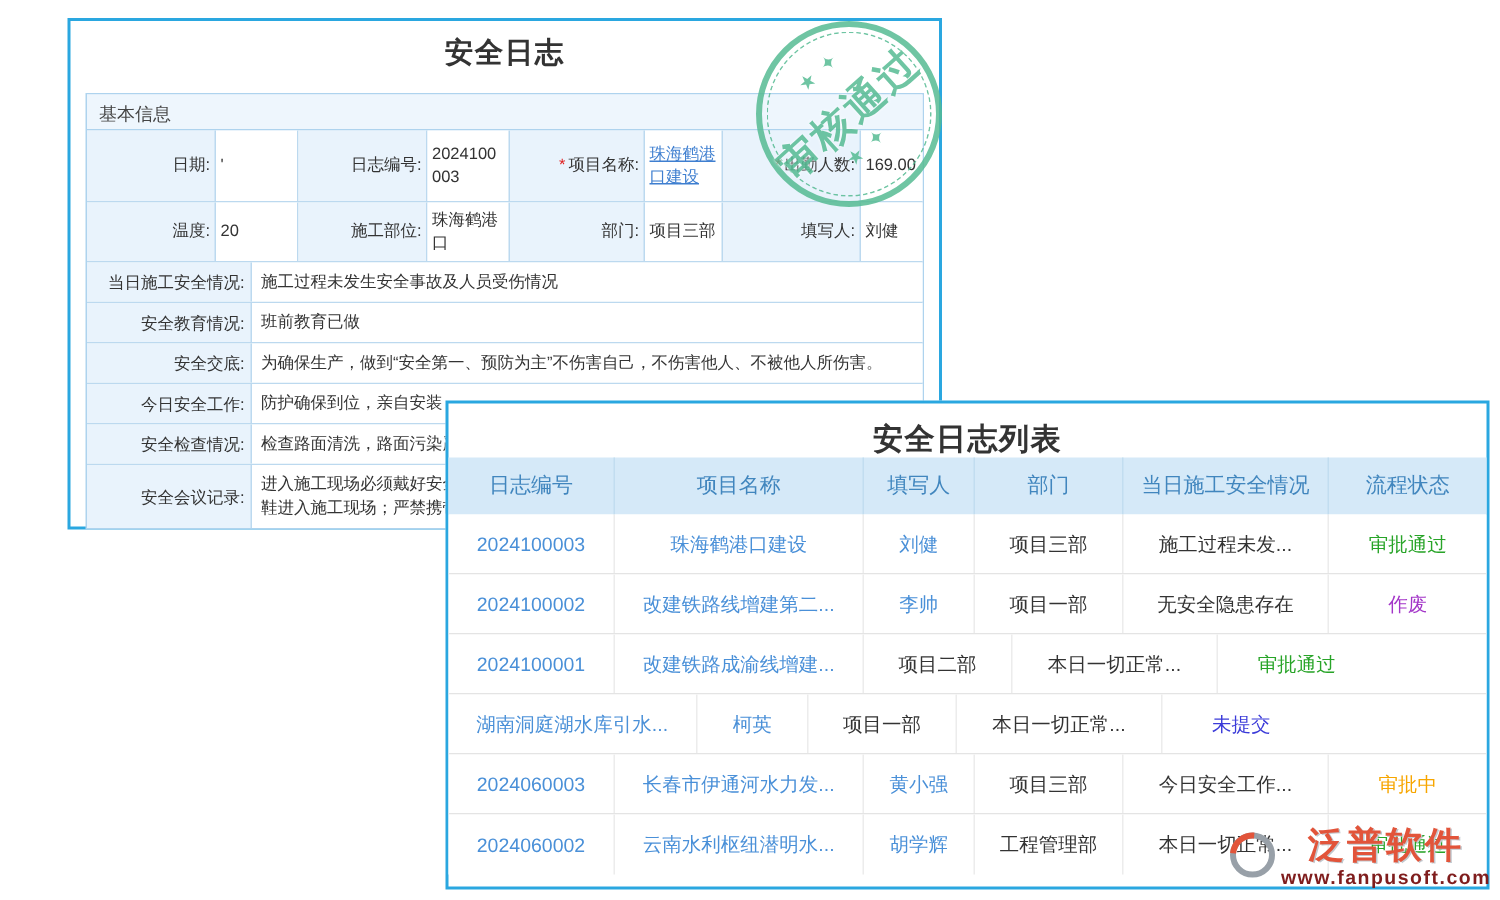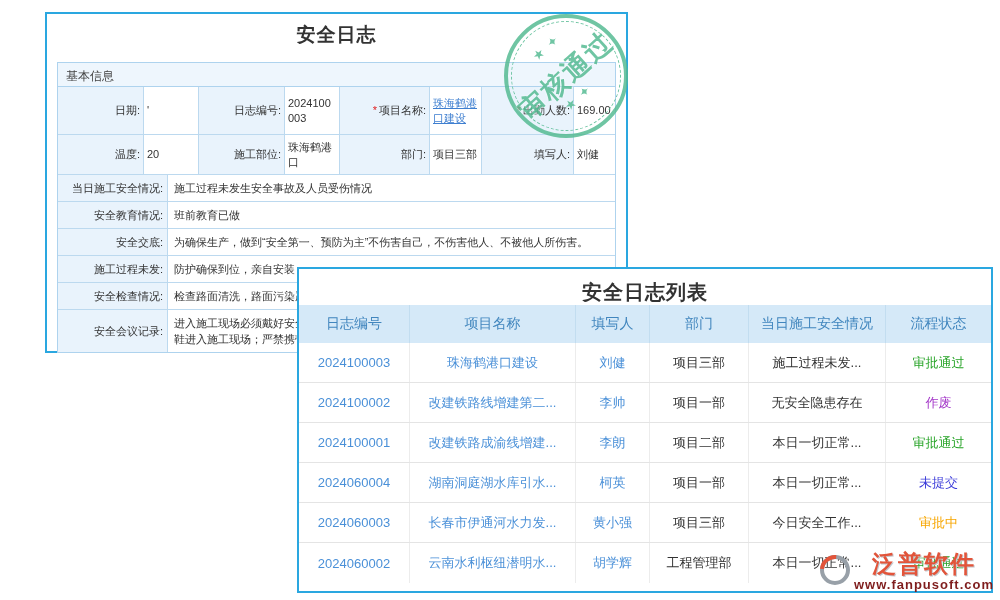--- a/index.html
+++ b/index.html
@@ -133,21 +133,21 @@
       </div>
       <div class="lrow-long">
         <div class="long-label h26">安全教育情况:</div>
         <div class="long-value h26">班前教育已做</div>
       </div>
       <div class="lrow-long">
         <div class="long-label h26">安全交底:</div>
         <div class="long-value h26">为确保生产，做到“安全第一、预防为主”不伤害自己，不伤害他人、不被他人所伤害。</div>
       </div>
       <div class="lrow-long">
-        <div class="long-label h26">施工过程未发:</div>
+        <div class="long-label h26">今日安全工作:</div>
         <div class="long-value h26">防护确保到位，亲自安装</div>
       </div>
       <div class="lrow-long">
         <div class="long-label h26">安全检查情况:</div>
         <div class="long-value h26">检查路面清洗，路面污染严重，立即</div>
       </div>
       <div class="lrow-long">
         <div class="long-label h42">安全会议记录:</div>
         <div class="long-value h42 pre">进入施工现场必须戴好安全帽；高空
 鞋进入施工现场；严禁携带小孩进入</div>
@@ -187,27 +187,25 @@
             <div class="lcell c1 blue">2024100002</div>
             <div class="lcell c2 blue">改建铁路线增建第二...</div>
             <div class="lcell c3 blue">李帅</div>
             <div class="lcell c4">项目一部</div>
             <div class="lcell c5">无安全隐患存在</div>
             <div class="lcell c6 st-voided">作废</div>
           </div>
           <div class="lrow">
             <div class="lcell c1 blue">2024100001</div>
             <div class="lcell c2 blue">改建铁路成渝线增建...</div>
-            <div class="lcell c3 blue">李朗</div>
             <div class="lcell c4">项目二部</div>
             <div class="lcell c5">本日一切正常...</div>
             <div class="lcell c6 st-approved">审批通过</div>
           </div>
           <div class="lrow">
-            <div class="lcell c1 blue">2024060004</div>
             <div class="lcell c2 blue">湖南洞庭湖水库引水...</div>
             <div class="lcell c3 blue">柯英</div>
             <div class="lcell c4">项目一部</div>
             <div class="lcell c5">本日一切正常...</div>
             <div class="lcell c6 st-unsubmitted">未提交</div>
           </div>
           <div class="lrow">
             <div class="lcell c1 blue">2024060003</div>
             <div class="lcell c2 blue">长春市伊通河水力发...</div>
             <div class="lcell c3 blue">黄小强</div>

